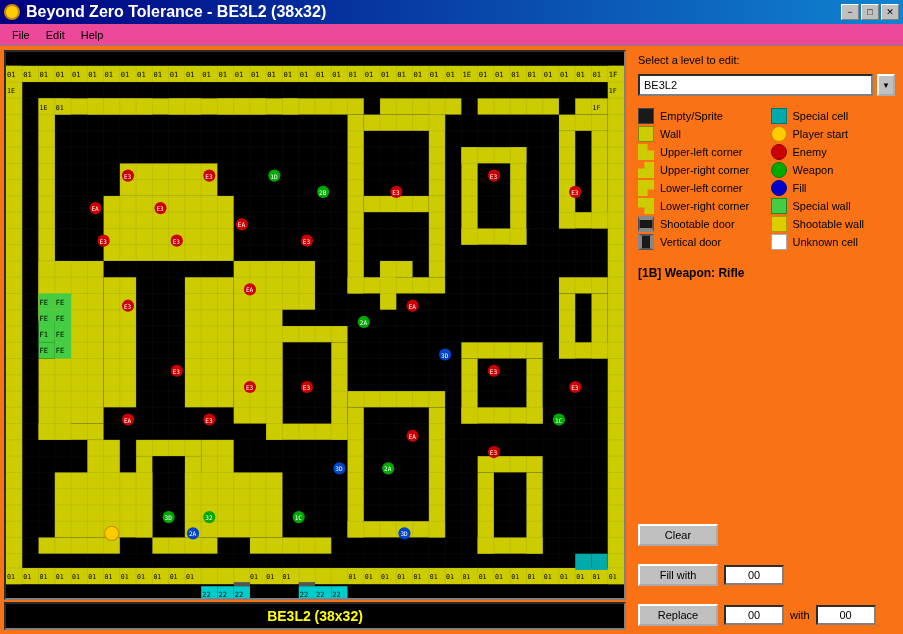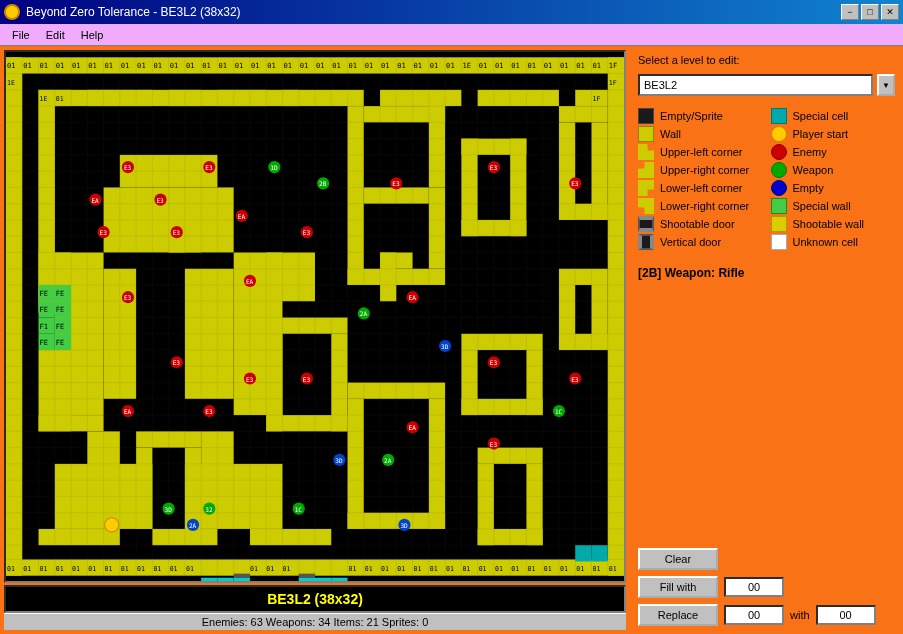--- a/index.html
+++ b/index.html
@@ -29,22 +29,22 @@
       gap: 6px;
     }
     .title-icon {
       width: 16px;
       height: 16px;
       background: #ffcc00;
       border-radius: 50%;
       border: 2px solid #cc8800;
     }
     .title-text {
-      font-size: 12px;
-      font-weight: normal;
+      font-size: 16px;
+      font-weight: bold;
       color: white;
     }
     .title-buttons {
       display: flex;
       gap: 2px;
     }
     .title-btn {
       width: 18px;
       height: 16px;
       background: #c0c0c0;
@@ -54,21 +54,21 @@
       align-items: center;
       justify-content: center;
       font-size: 9px;
       cursor: pointer;
       color: black;
     }
     .title-btn.close { background: #c0c0c0; }
 
     
     .menu-bar {
-      background: #f0abfc;
+      background: #ec4899;
       height: 22px;
       display: flex;
       align-items: center;
       padding: 0 4px;
       border-bottom: 1px solid #808080;
     }
     .menu-item {
       padding: 2px 8px;
       cursor: pointer;
       font-size: 11px;
@@ -218,21 +218,21 @@
       font-size: 12px;
       font-weight: bold;
       margin: 4px 0 8px 0;
       color: #000000;
     }
 
     
     .controls-area {
       display: flex;
       flex-direction: column;
-      gap: 6px;
+      gap: 18px;
       margin-top: auto;
     }
 
     .ctrl-btn {
       background: #c0c0c0;
       border: 2px outset #ffffff;
       padding: 3px 16px;
       font-size: 11px;
       cursor: pointer;
       text-align: center;
@@ -617,23 +617,20 @@
           <text x="577" y="43">1F</text>
           <text x="1" y="27">1E</text>
             <text x="593" y="27">1F</text>
         </g>
       </svg>
     </div>
 
     <div class="map-footer">
       <span>BE3L2  (38x32)</span>
     </div>
-    <div class="status-bar">
-      <span>Enemies: 63   Weapons: 34   Items: 21   Sprites: 0</span>
-    </div>
   </div>
 
   <div class="right-panel">
     <div class="select-label">Select a level to edit:</div>
 
     <div class="level-select-row">
       <select class="level-select">
         <option>BE3L2</option>
       </select>
       <div class="dropdown-btn">▼</div>
@@ -671,21 +668,21 @@
         <div class="legend-item">
           <div class="legend-icon li-weapon"></div>
           <span>Weapon</span>
         </div>
         <div class="legend-item">
           <div class="legend-icon li-ll-corner"></div>
           <span>Lower-left corner</span>
         </div>
         <div class="legend-item">
           <div class="legend-icon li-item"></div>
-          <span>Empty</span>
+          <span>Fill</span>
         </div>
         <div class="legend-item">
           <div class="legend-icon li-lr-corner"></div>
           <span>Lower-right corner</span>
         </div>
         <div class="legend-item">
           <div class="legend-icon li-special-wall"></div>
           <span>Special wall</span>
         </div>
         <div class="legend-item">
@@ -699,21 +696,21 @@
         <div class="legend-item">
           <div class="legend-icon li-vdoor"></div>
           <span>Vertical door</span>
         </div>
         <div class="legend-item">
           <div class="legend-icon li-unknown"></div>
           <span>Unknown cell</span>
         </div>
       </div>
 
-    <div class="info-text">[2B] Weapon: Rifle</div>
+    <div class="info-text">[1B] Weapon: Rifle</div>
 
     <div class="controls-area">
       <div class="ctrl-row">
         <button class="ctrl-btn">Clear</button>
       </div>
       <div class="ctrl-row">
         <button class="ctrl-btn">Fill with</button>
         <input class="ctrl-input" value="00" maxlength="2" style="">
       </div>
       <div class="ctrl-row">

